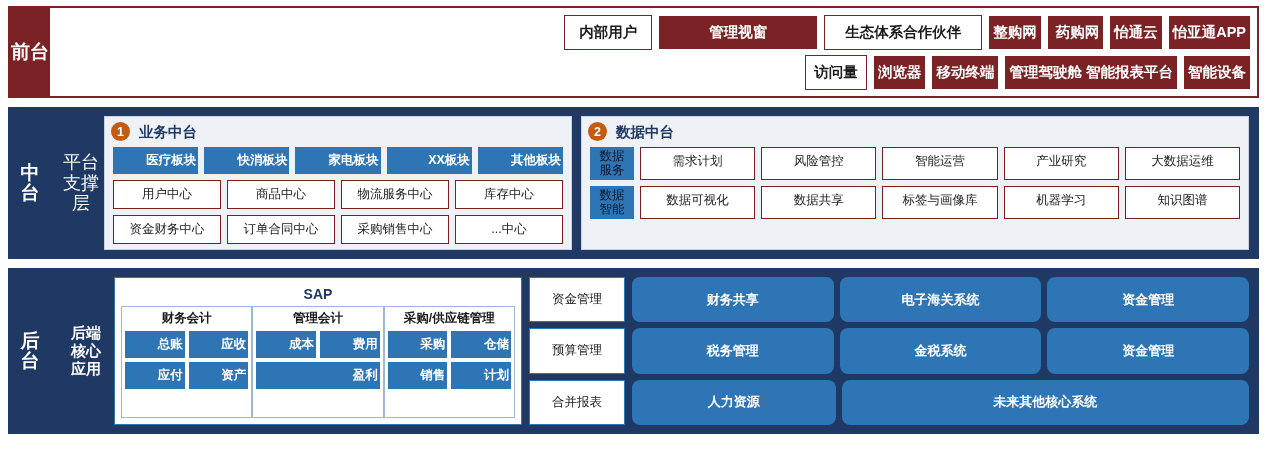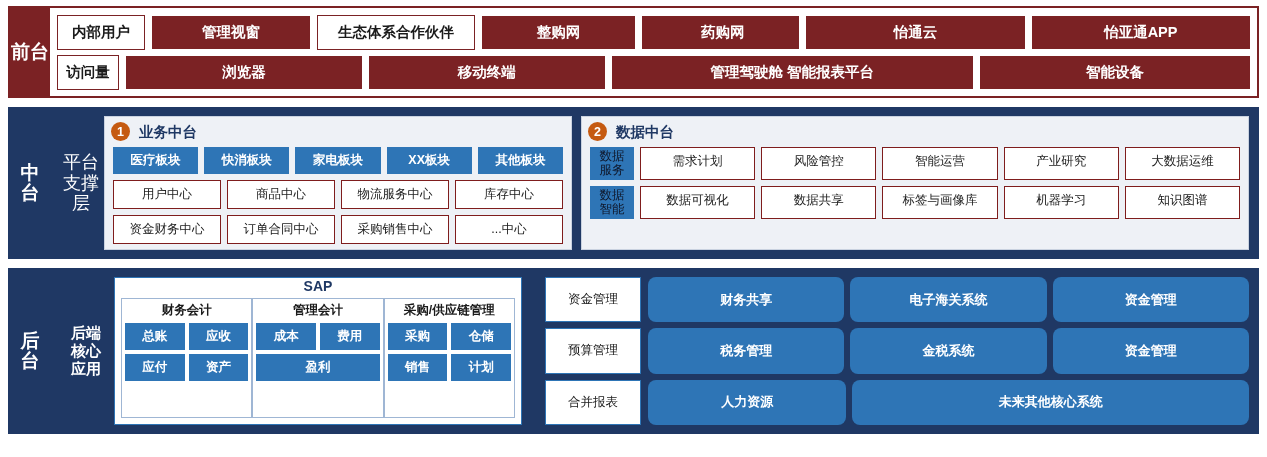--- a/index.html
+++ b/index.html
@@ -10,21 +10,21 @@
   .band{display:flex;align-items:stretch;box-sizing:border-box;}
   .band-label{
     width:40px;flex:0 0 40px;display:flex;align-items:center;justify-content:center;
     color:#fff;font-weight:bold;font-size:19px;line-height:1.05;text-align:center;
   }
   .band-body{flex:1 1 auto;display:flex;flex-direction:column;justify-content:center;box-sizing:border-box;}
 
   
   .front{border:2px solid #7b2224;background:#ffffff;height:92px;margin-bottom:9px;}
   .front .band-label{background:#7b2224;}
-  .front .band-body{padding:6px 7px;gap:5px;}
+  .front .band-body{padding:6px 7px;gap:5px;align-items:flex-end;}
   .row{display:flex;align-items:center;gap:7px;}
   .chip{
     color:#fff;background:#7b2224;font-size:14.5px;font-weight:bold;text-align:center;
     padding:7px 4px;box-sizing:border-box;white-space:nowrap;
   }
   .chip.plain{background:#ffffff;color:#1b1b1b;border:1.5px solid #7b2224;}
 
   
   .middle{border:2px solid #1f3864;background:#1f3864;height:152px;margin-bottom:9px;}
   .middle .band-label{background:#1f3864;}
@@ -37,21 +37,21 @@
     position:absolute;left:6px;top:5px;width:19px;height:19px;border-radius:50%;
     background:#c55a11;color:#fff;font-size:12.5px;font-weight:bold;
     display:flex;align-items:center;justify-content:center;
   }
   .bizpanel{flex:0 0 468px;margin-right:9px;}
   .datapanel{flex:1 1 auto;}
   .blue-row{display:flex;gap:6px;margin-bottom:6px;}
   .blue-row:last-child{margin-bottom:0;}
   .bcell{
     flex:1 1 0;background:#2e75b6;color:#fff;font-size:12.5px;font-weight:bold;
-    text-align:center;padding:5px 2px;box-sizing:border-box;white-space:nowrap;
+    text-align:right;padding:5px 2px;box-sizing:border-box;white-space:nowrap;
   }
   .wcell{
     flex:1 1 0;background:#ffffff;color:#1b1b1b;border:1px solid #7f1d1d;font-size:12.5px;
     text-align:center;padding:5px 2px;box-sizing:border-box;white-space:nowrap;
   }
   .side-tag{
     flex:0 0 44px;background:#2e75b6;color:#0f172a;font-size:12.5px;font-weight:normal;
     display:flex;align-items:center;justify-content:center;text-align:center;line-height:1.15;
     padding:2px 2px;box-sizing:border-box;
   }
@@ -59,21 +59,21 @@
   .data-sub:last-child{margin-bottom:0;}
   .data-cells{flex:1 1 auto;display:flex;gap:6px;}
 
   
   .back{border:2px solid #1f3864;background:#1f3864;height:166px;}
   .back .band-label{background:#1f3864;}
   .back .band-body{padding:7px 8px;flex-direction:row;align-items:stretch;}
   .back-left{flex:0 0 56px;display:flex;align-items:center;justify-content:center;
     color:#fff;font-weight:bold;font-size:15px;line-height:1.2;text-align:center;}
   .sap-panel{flex:0 0 408px;background:#ffffff;border:1px solid #2e75b6;box-sizing:border-box;
-    padding:0 6px 6px 6px;margin-right:23px;display:flex;flex-direction:column;}
+    padding:8px 6px 6px 6px;margin-right:7px;display:flex;flex-direction:column;}
   .sap-title{text-align:center;font-size:14px;font-weight:bold;color:#1f3864;margin-bottom:4px;}
   .sap-cols{display:flex;flex:1 1 auto;}
   .sap-col{flex:1 1 0;display:flex;flex-direction:column;border:1px solid #9fb6d4;box-sizing:border-box;padding:3px;}
   .sap-col-h{text-align:center;font-size:12.5px;font-weight:bold;color:#1b1b1b;margin-bottom:4px;}
   .sap-grid{display:flex;flex-wrap:wrap;gap:4px;}
   .sap-grid .bcell{flex:1 1 44%;}
   .mid-col{flex:0 0 96px;display:flex;flex-direction:column;gap:6px;margin-right:7px;}
   .mid-col .wcell2{
     flex:1 1 0;background:#ffffff;border:1px solid #2e75b6;color:#1b1b1b;font-size:12.5px;
     display:flex;align-items:center;justify-content:center;text-align:center;white-space:nowrap;

